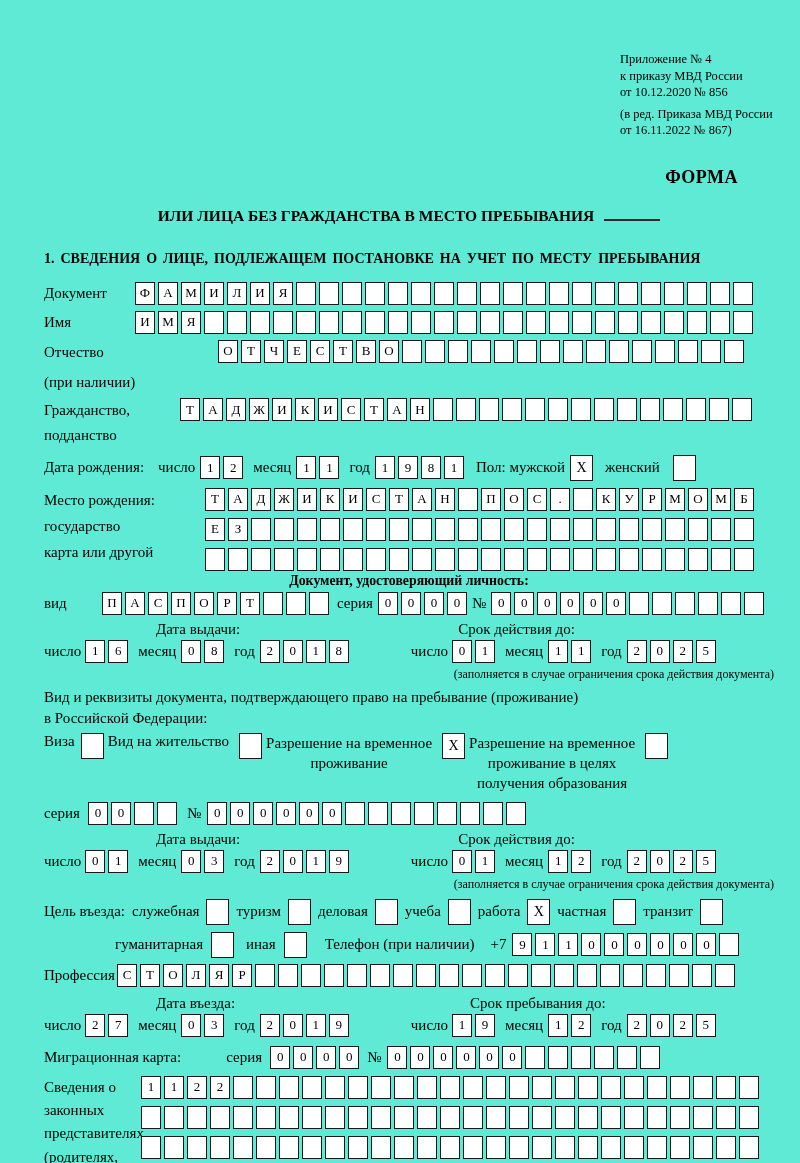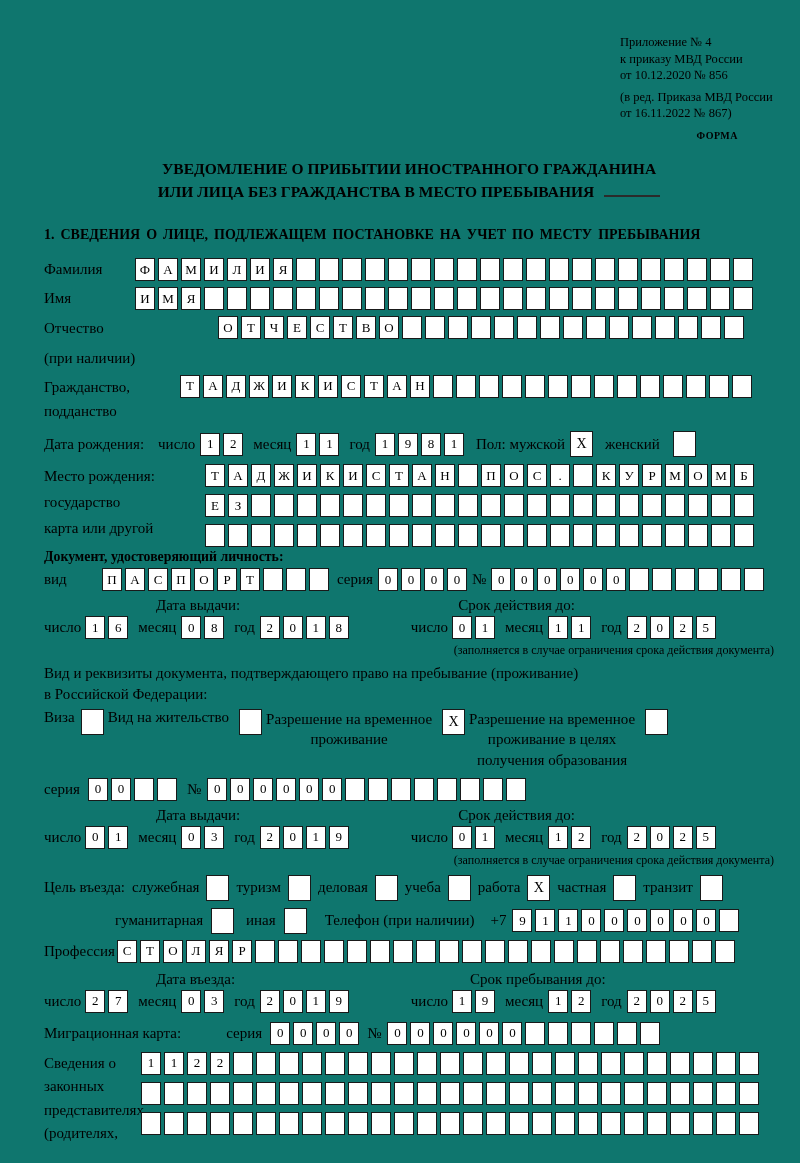--- a/index.html
+++ b/index.html
@@ -1,62 +1,61 @@
 <!DOCTYPE html>
 <html><head>
 <meta charset="utf-8">
 <style>
   html,body{margin:0;padding:0;background:#fff;}
   .page{position:relative;width:800px;height:1163px;box-sizing:border-box;
-    padding:34px 26px 0 44px;background:#0f766e;color:#000;
+    padding:51px 26px 0 44px;background:#5eead4;color:#000;
     font-family:"Liberation Serif","DejaVu Serif",serif;font-size:15px;overflow:hidden;}
   .appendix{margin-left:576px;width:200px;font-size:12.5px;line-height:1.32;}
   .appendix .gap{margin-top:5px;}
-  .form-word{text-align:right;margin:8px 36px 0 0;font-weight:bold;font-size:10px;letter-spacing:.5px;}
+  .form-word{text-align:right;margin:28px 36px 0 0;font-weight:bold;font-size:18px;letter-spacing:.5px;}
   .title{text-align:center;font-weight:bold;font-size:15.5px;line-height:1.5;margin-top:16px;}
   .blank{display:inline-block;width:56px;border-bottom:2.5px solid #2b2b2b;height:.9em;margin-left:10px;}
   .sec-head{font-weight:bold;font-size:14px;margin-top:24px;white-space:nowrap;word-spacing:2.5px;}
   .row{display:flex;align-items:center;margin-top:6px;}
   .row.top{align-items:flex-start;}
   .lbl{flex:none;}
   .cells{display:inline-flex;gap:3px;flex:none;}
   .cell{box-sizing:border-box;flex:none;width:20px;height:23px;border:1.8px solid #191919;
     display:flex;align-items:center;justify-content:center;font-size:13px;background:#fff;}
   .cbx .cell{width:23px;height:26px;font-size:14px;}
   .label-col{flex:none;line-height:1.62;}
   .cell-rows{display:flex;flex-direction:column;gap:7px;}
-  .center-bold{font-weight:bold;font-size:13.8px;text-align:left;}
+  .center-bold{font-weight:bold;font-size:13.8px;text-align:center;}
   .dl{margin:0 5px 0 10px;}
   .caption-right{display:flex;justify-content:flex-end;font-size:12px;margin-top:4px;}
   .chk-lbl{text-align:center;line-height:1.35;}
 </style>
 </head>
 <body>
 
 <div class="page">
 
   <div class="appendix">
     <div>Приложение № 4</div>
     <div>к приказу МВД России</div>
     <div>от 10.12.2020 № 856</div>
     <div class="gap">(в ред. Приказа МВД России</div>
     <div>от 16.11.2022 № 867)</div>
   </div>
 
   <div class="form-word">ФОРМА</div>
 
   <div class="title">
-    <div>УВЕДОМЛЕНИЕ О ПРИБЫТИИ ИНОСТРАННОГО ГРАЖДАНИНА</div>
     <div><span>ИЛИ ЛИЦА БЕЗ ГРАЖДАНСТВА В МЕСТО ПРЕБЫВАНИЯ</span><span class="blank"></span></div>
   </div>
 
   <div class="sec-head">1. СВЕДЕНИЯ О ЛИЦЕ, ПОДЛЕЖАЩЕМ ПОСТАНОВКЕ НА УЧЕТ ПО МЕСТУ ПРЕБЫВАНИЯ</div>
 
   <div class="row" style="margin-top:15px">
-    <span class="lbl" style="width:91px">Фамилия</span>
+    <span class="lbl" style="width:91px">Документ</span>
     <span class="cells">
         <span class="cell">Ф</span>
         <span class="cell">А</span>
         <span class="cell">М</span>
         <span class="cell">И</span>
         <span class="cell">Л</span>
         <span class="cell">И</span>
         <span class="cell">Я</span>
         <span class="cell"></span>
         <span class="cell"></span>

